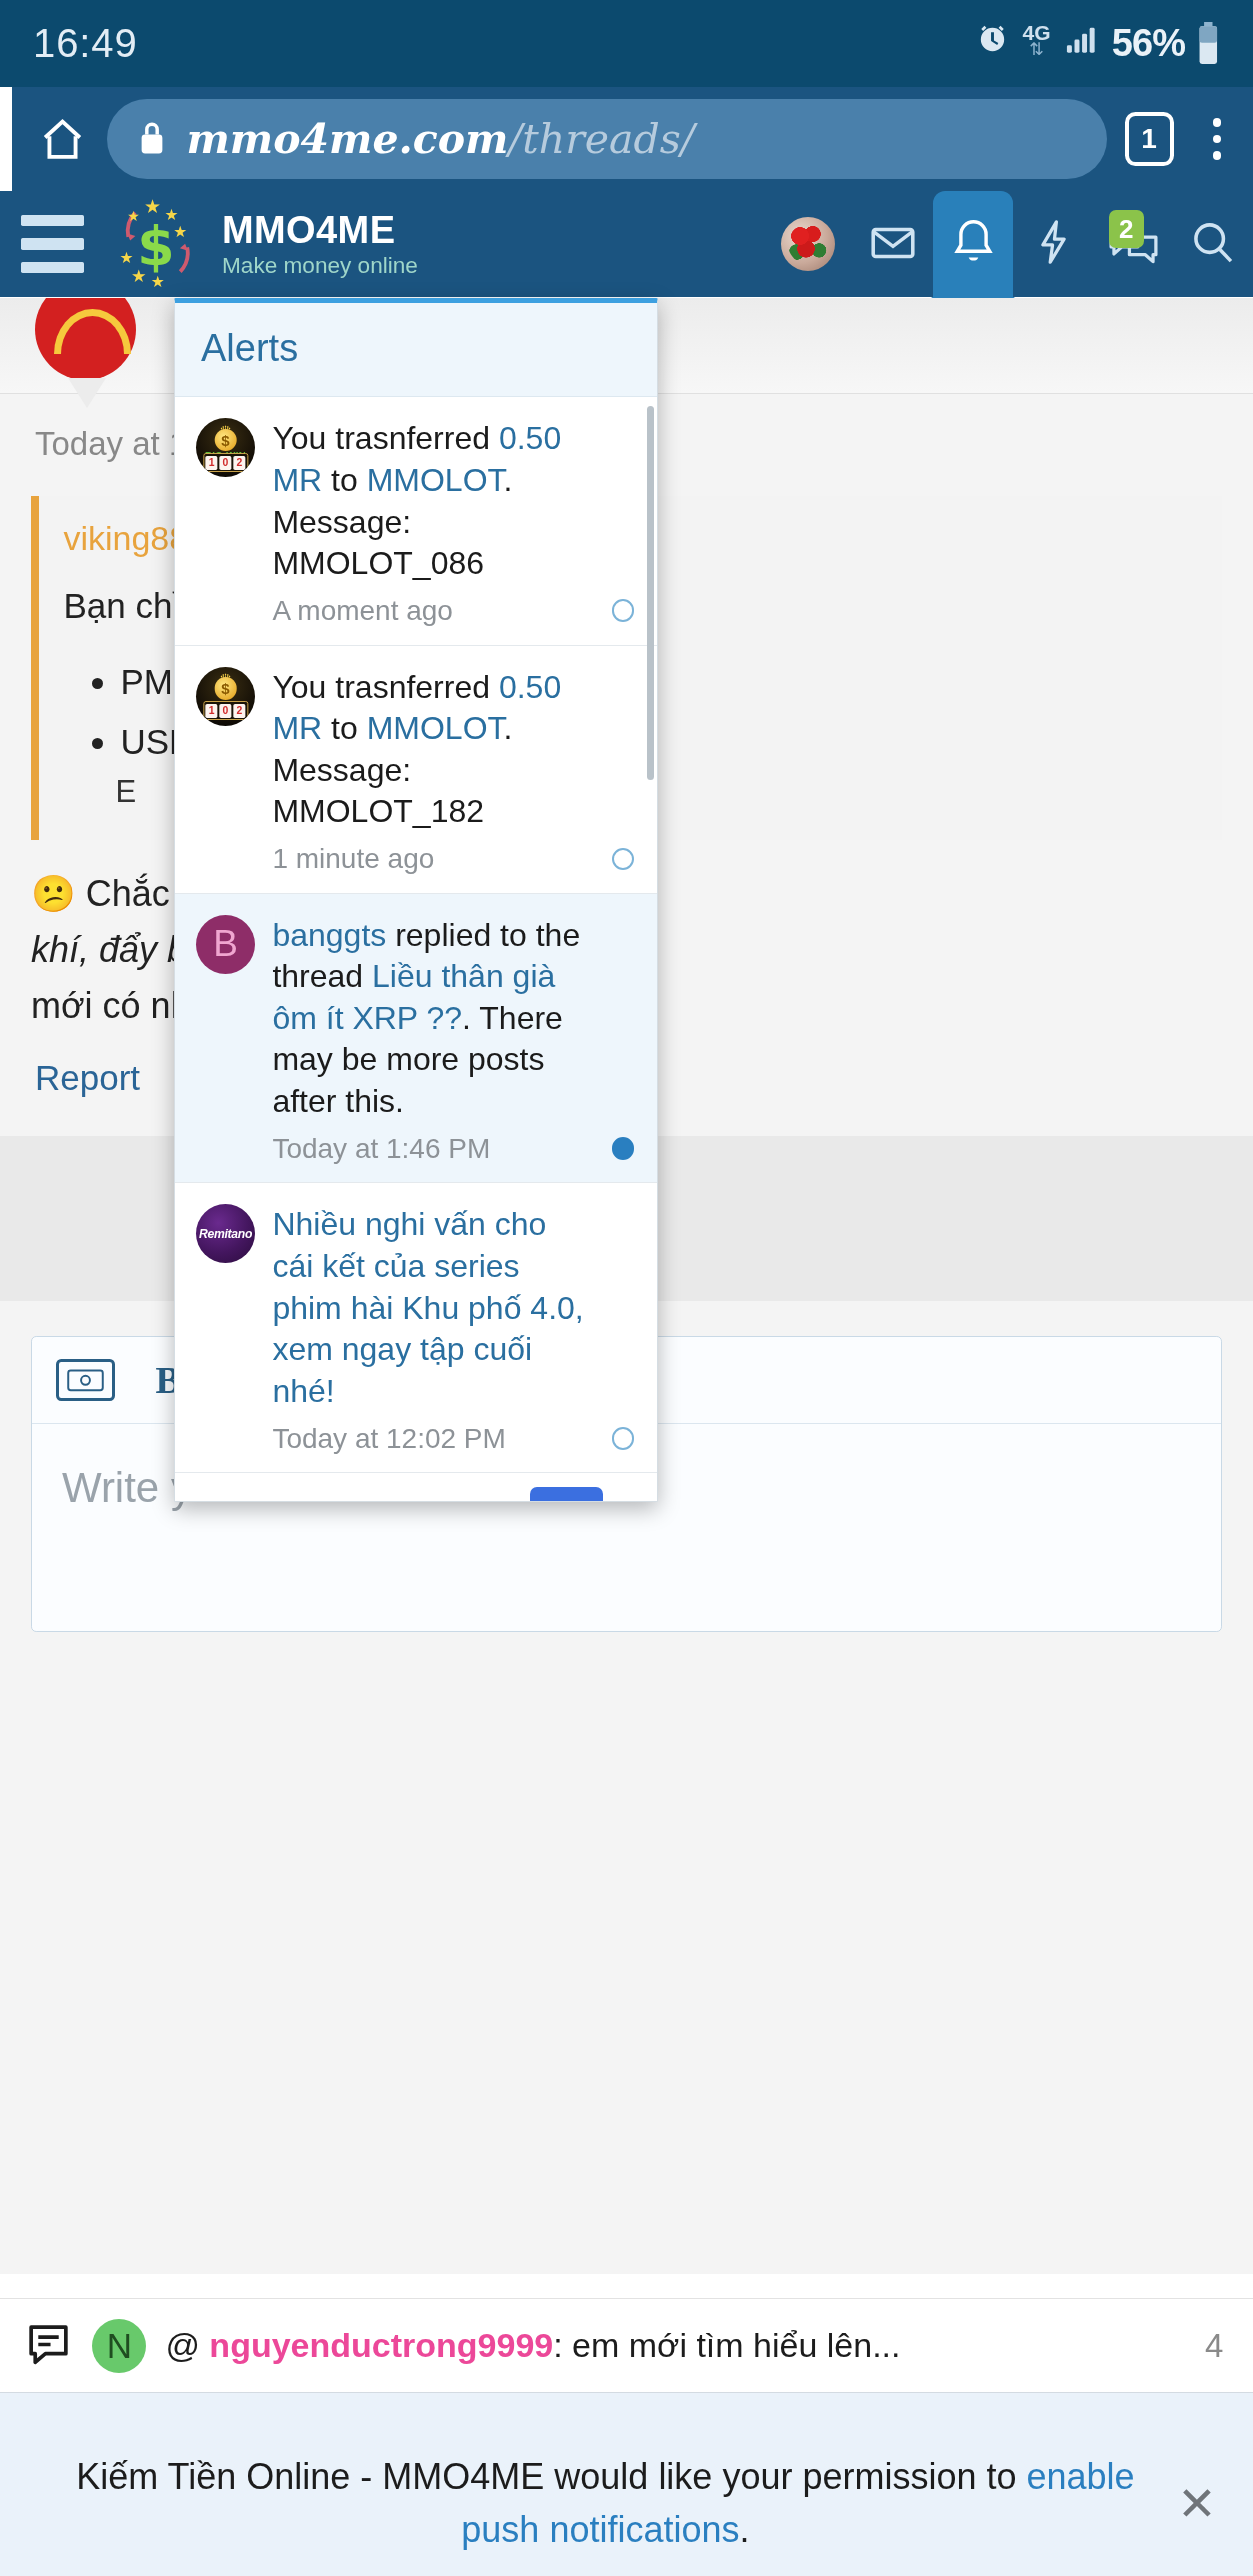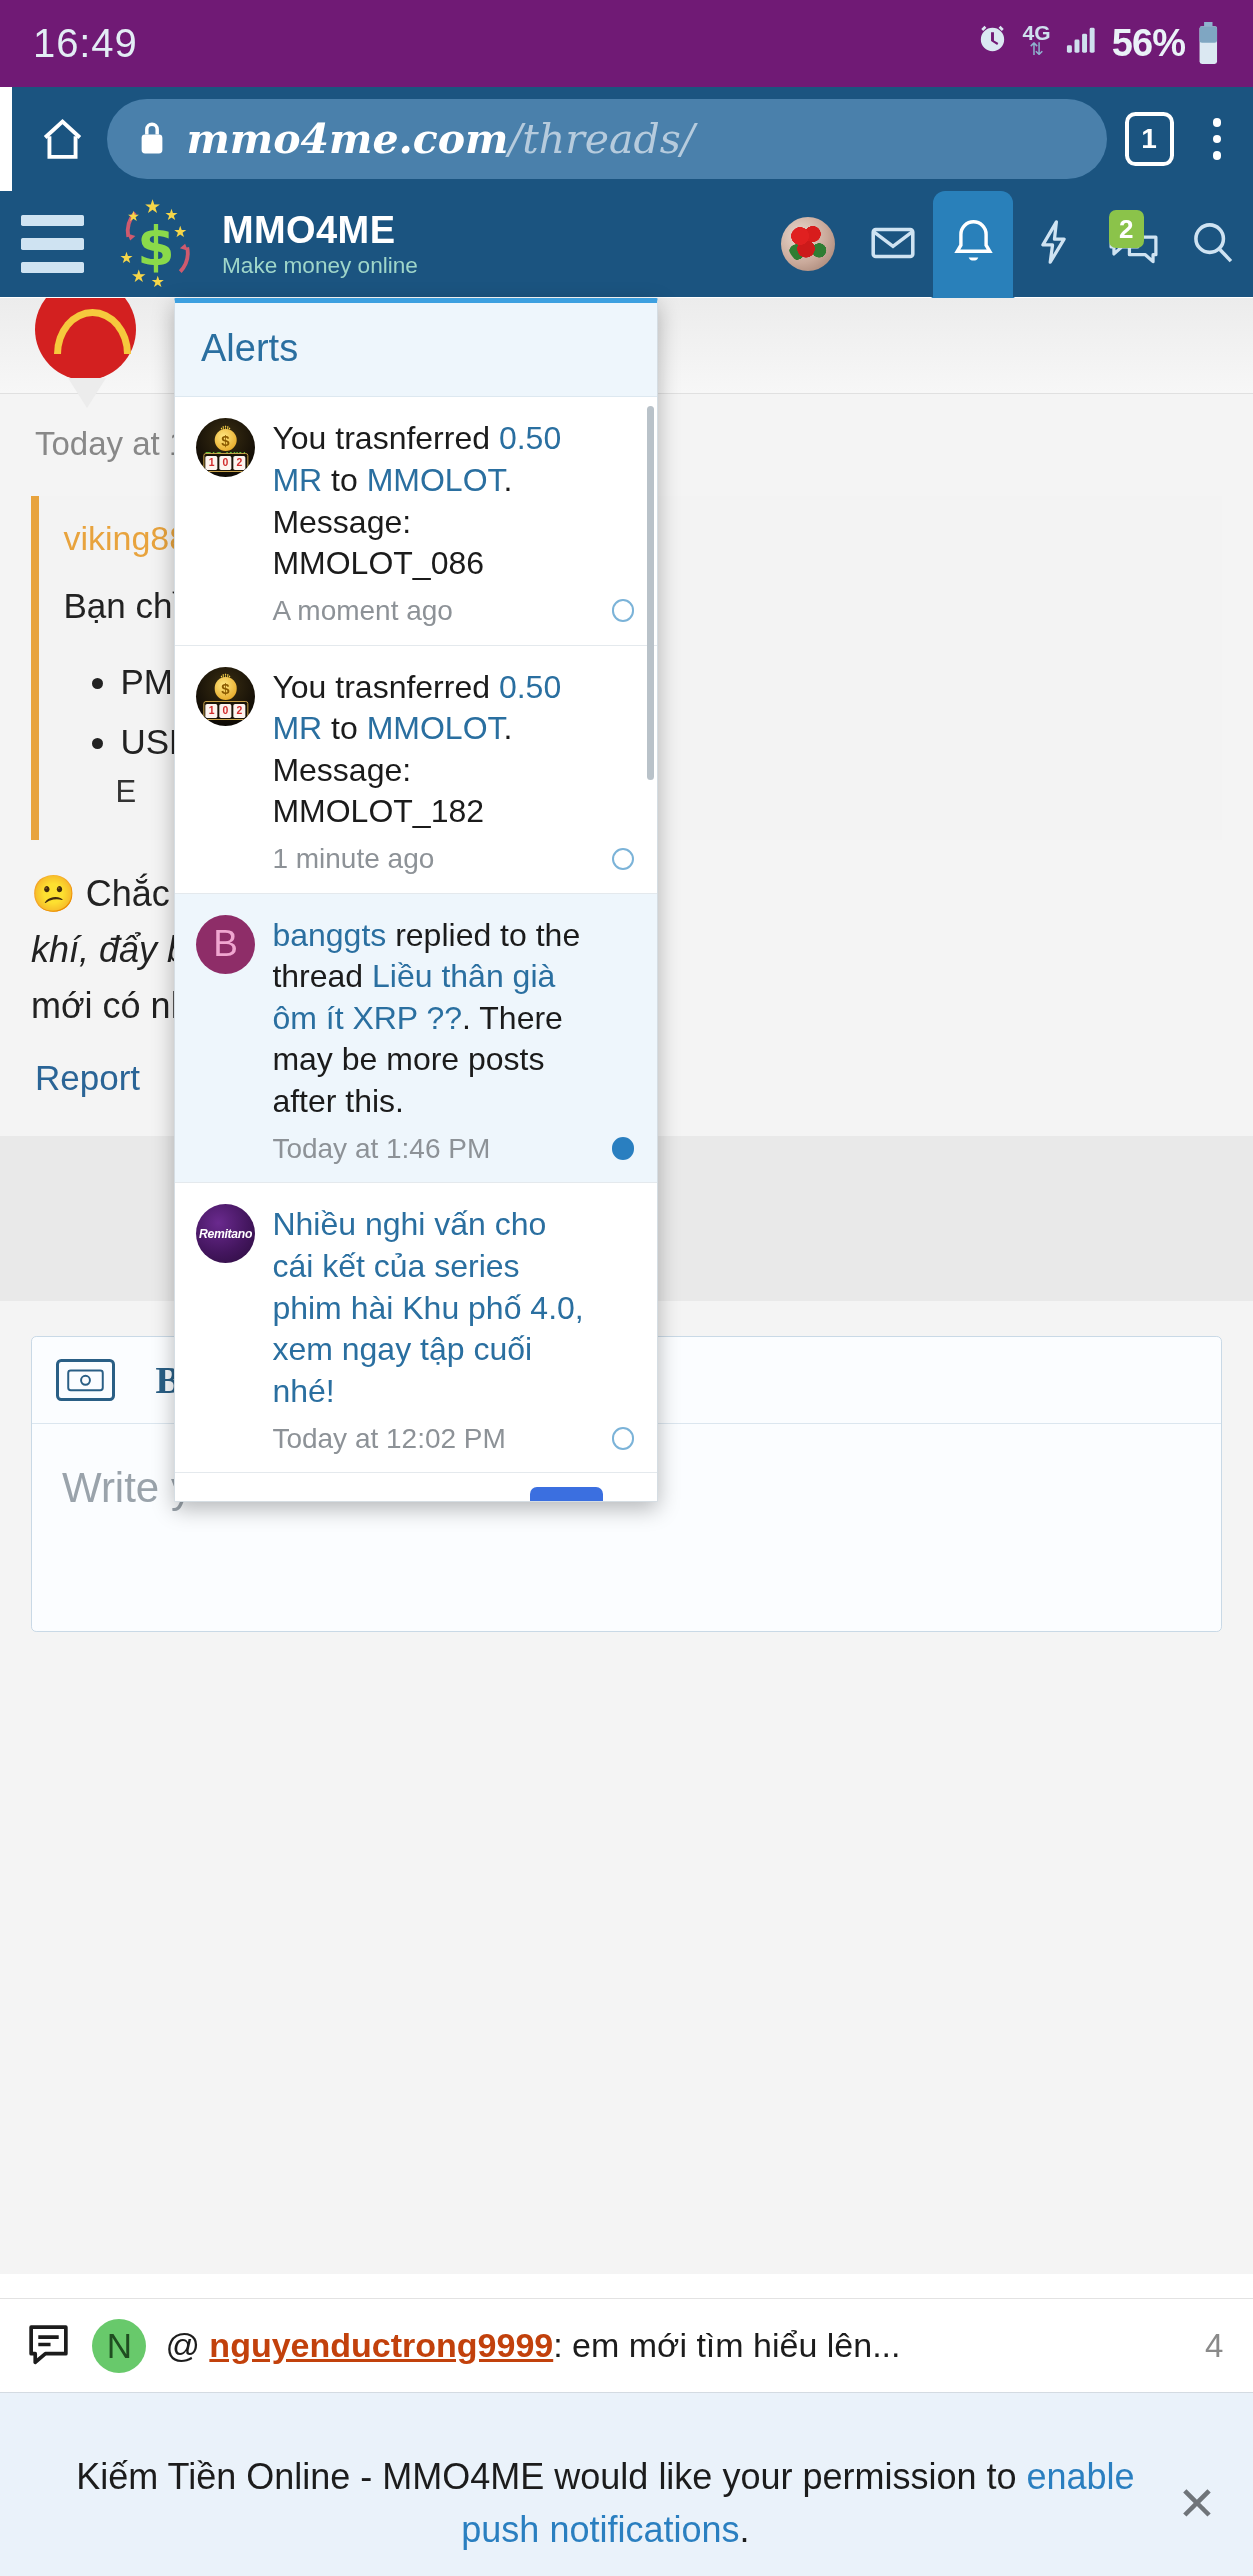--- a/index.html
+++ b/index.html
@@ -7,21 +7,21 @@
     width: 1253px; height: 2576px;
     font-family: "Liberation Sans", sans-serif;
     background: #ffffff;
     overflow: hidden;
   }
   #screen { position: relative; width: 1253px; height: 2576px; background: #fff; }
 
   
   .statusbar {
     position: absolute; top: 0; left: 0; width: 1253px; height: 87px;
-    background: #701a75; color: #dce8f2;
+    background: #0c4a6e; color: #dce8f2;
     display: flex; align-items: center; justify-content: space-between;
     padding: 12px 33px;
   }
   .status-time { font-size: 40px; font-weight: 400; letter-spacing: 0.9px; color: #e3edf5; }
   .status-right { display: flex; gap: 12.2px; }
   .status-right svg { display: block; }
   .status-batt { font-size: 38px; font-weight: 700; color: #eaf2f8; letter-spacing: -0.9px; }
   .net-4g { display: flex; flex-direction: column; align-items: center; line-height: 1; }
   .net-4g .g { font-size: 21px; font-weight: 700; color: #cfe0ee; }
   .net-4g .ar { font-size: 17.4px; color: #8fb4cf; margin-top: -1.7px; }
@@ -213,21 +213,21 @@
   .chatbar {
     position: absolute; left: 0; bottom: 184px; width: 1253px; height: 94px;
     background: #ffffff; border-top: 0.9px solid #e2e2e2;
     display: flex; align-items: center; gap: 19px; padding: 0 24.4px;
   }
   .chat-avatar {
     width: 54px; height: 54px; border-radius: 50%; background: #68c96b; color: #1f4d20;
     display: flex; align-items: center; justify-content: center; font-size: 35px; flex: 0 0 54px;
   }
   .chat-text { font-size: 34px; color: #1c1c1c; white-space: nowrap; overflow: hidden; }
-  .chat-text .uname { color: #c2410c; font-weight: 700; text-decoration: underline; }
+  .chat-text .uname { color: #ec4899; font-weight: 700; }
   .chat-count { margin-left: auto; font-size: 33px; color: #8a8a8a; padding-right: 5.2px; }
 
   
   .pushbar {
     position: absolute; left: 0; bottom: 0; width: 1253px; height: 184px;
     background: #eaf2fa; border-top: 1.7px solid #d4dbe2;
     display: flex; align-items: center; padding: 38px 26px 0 44px;
   }
   .push-text { flex: 1; text-align: center; font-size: 36px; color: #1c1c1c; line-height: 1.45; padding: 0 26px; }
   .push-text .lnk { color: #2a7fc0; }

